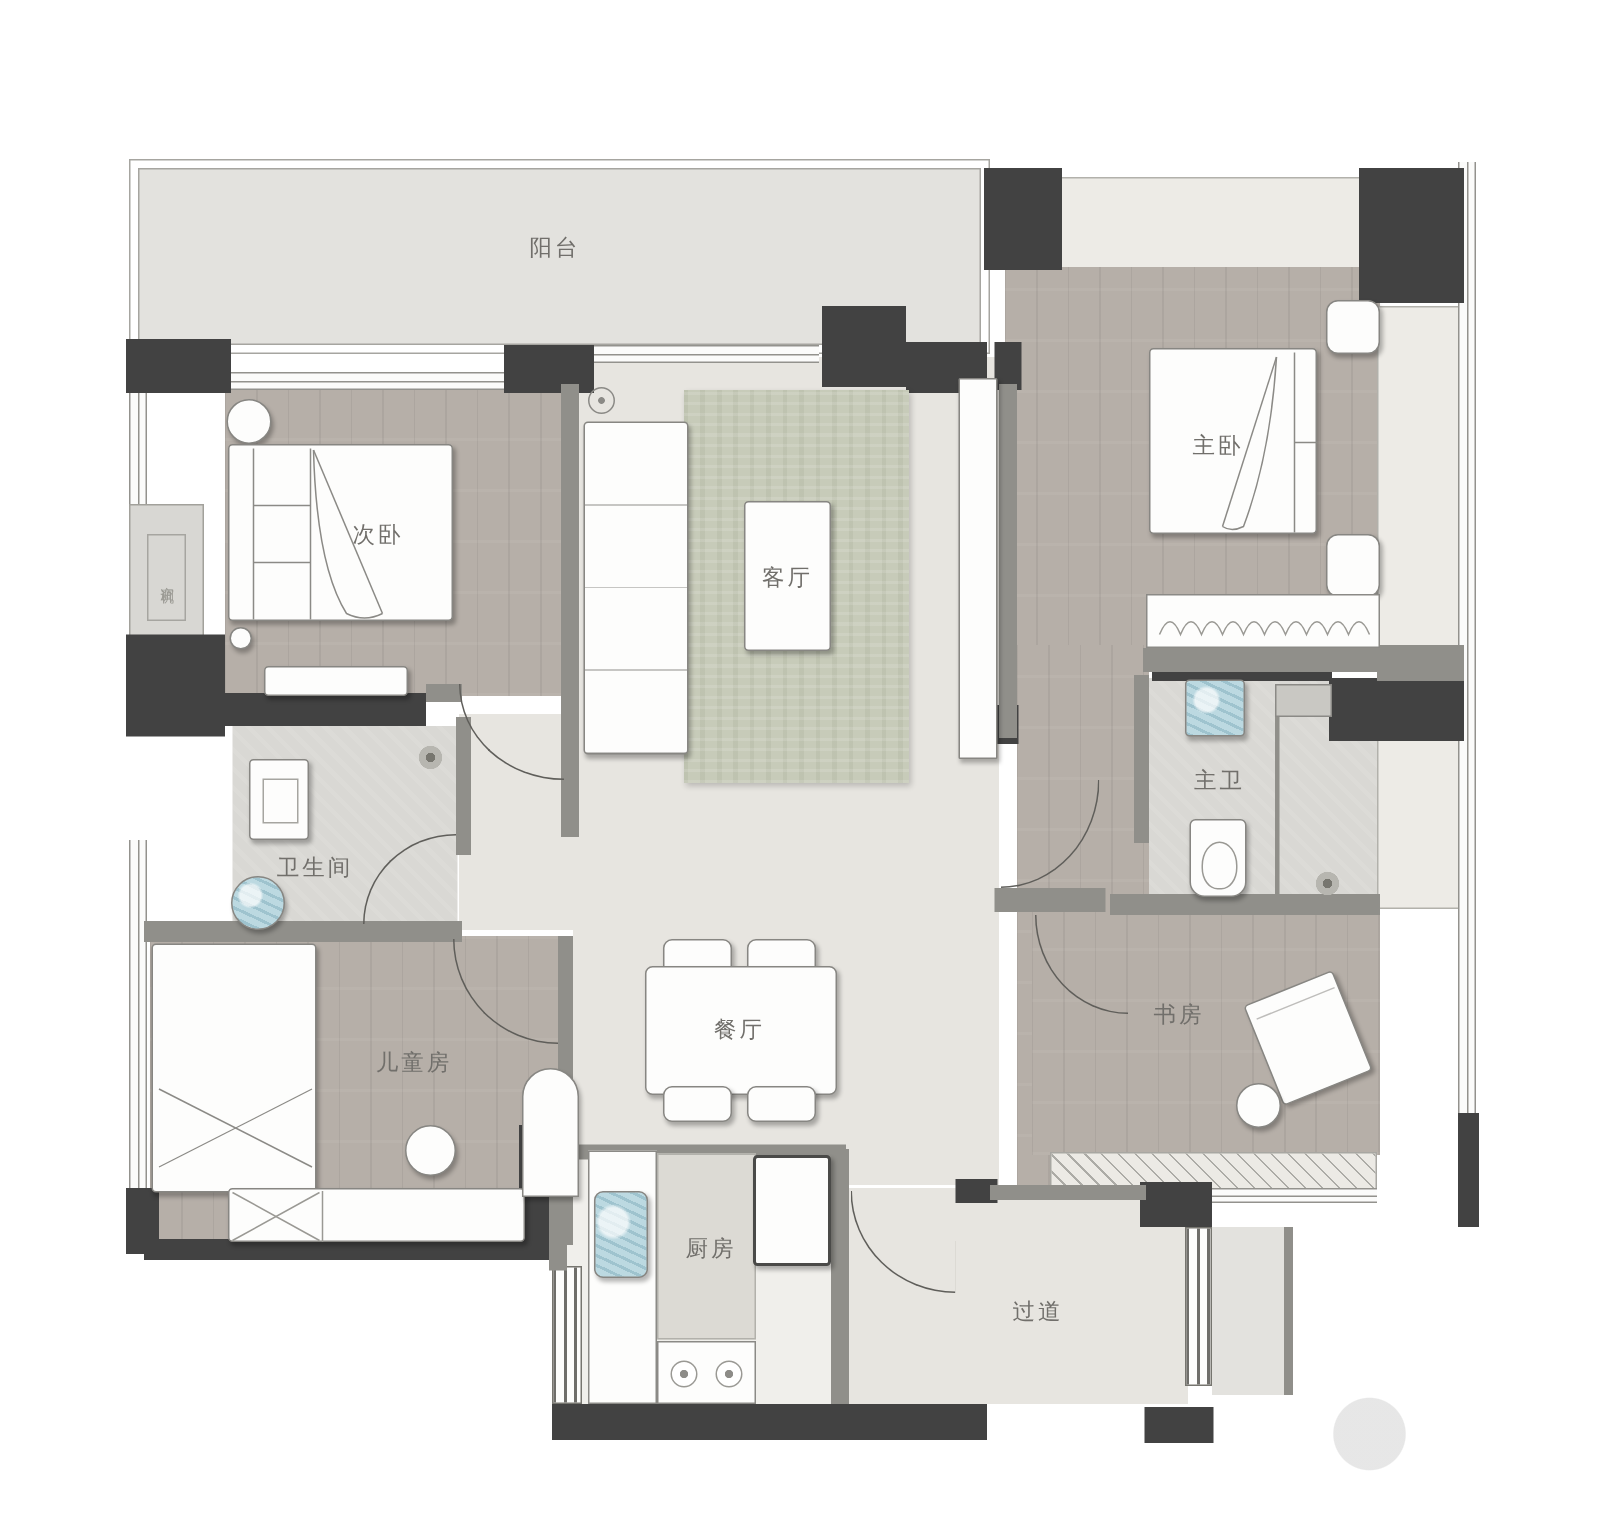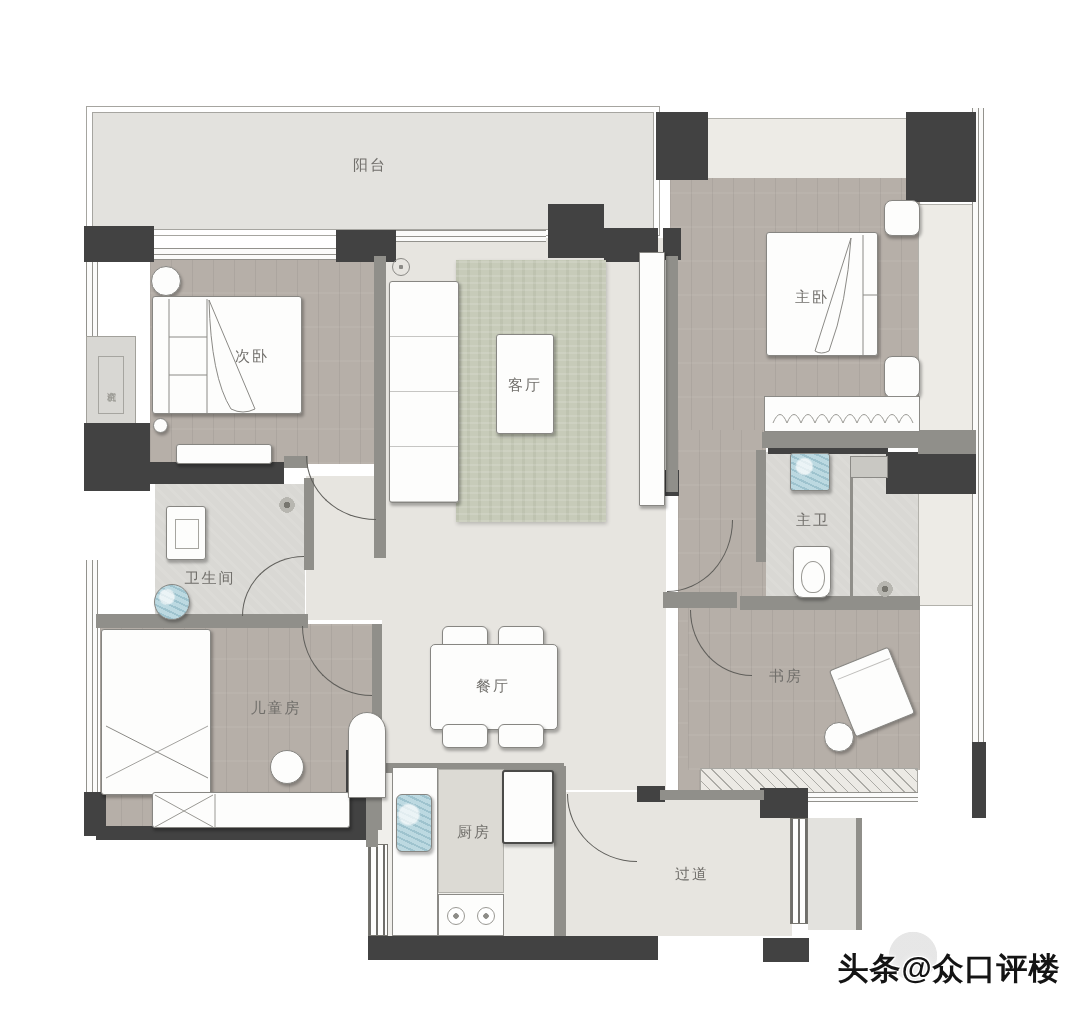--- a/index.html
+++ b/index.html
@@ -247,15 +247,14 @@
   <div class="lbl" style="left:767px;top:285px;width:90px;height:24px;">主卧</div>
   <div class="lbl" style="left:165px;top:566px;width:90px;height:24px;">卫生间</div>
   <div class="lbl" style="left:768px;top:508px;width:90px;height:24px;">主卫</div>
   <div class="lbl" style="left:231px;top:696px;width:90px;height:24px;">儿童房</div>
   <div class="lbl" style="left:448px;top:674px;width:90px;height:24px;">餐厅</div>
   <div class="lbl" style="left:741px;top:664px;width:90px;height:24px;">书房</div>
   <div class="lbl" style="left:429px;top:820px;width:90px;height:24px;">厨房</div>
   <div class="lbl" style="left:647px;top:862px;width:90px;height:24px;">过道</div>
 
   <div class="wmghost"></div>
-  <div class="wm">头条@众口评楼</div>
 
 </div>
 
 </body></html>

